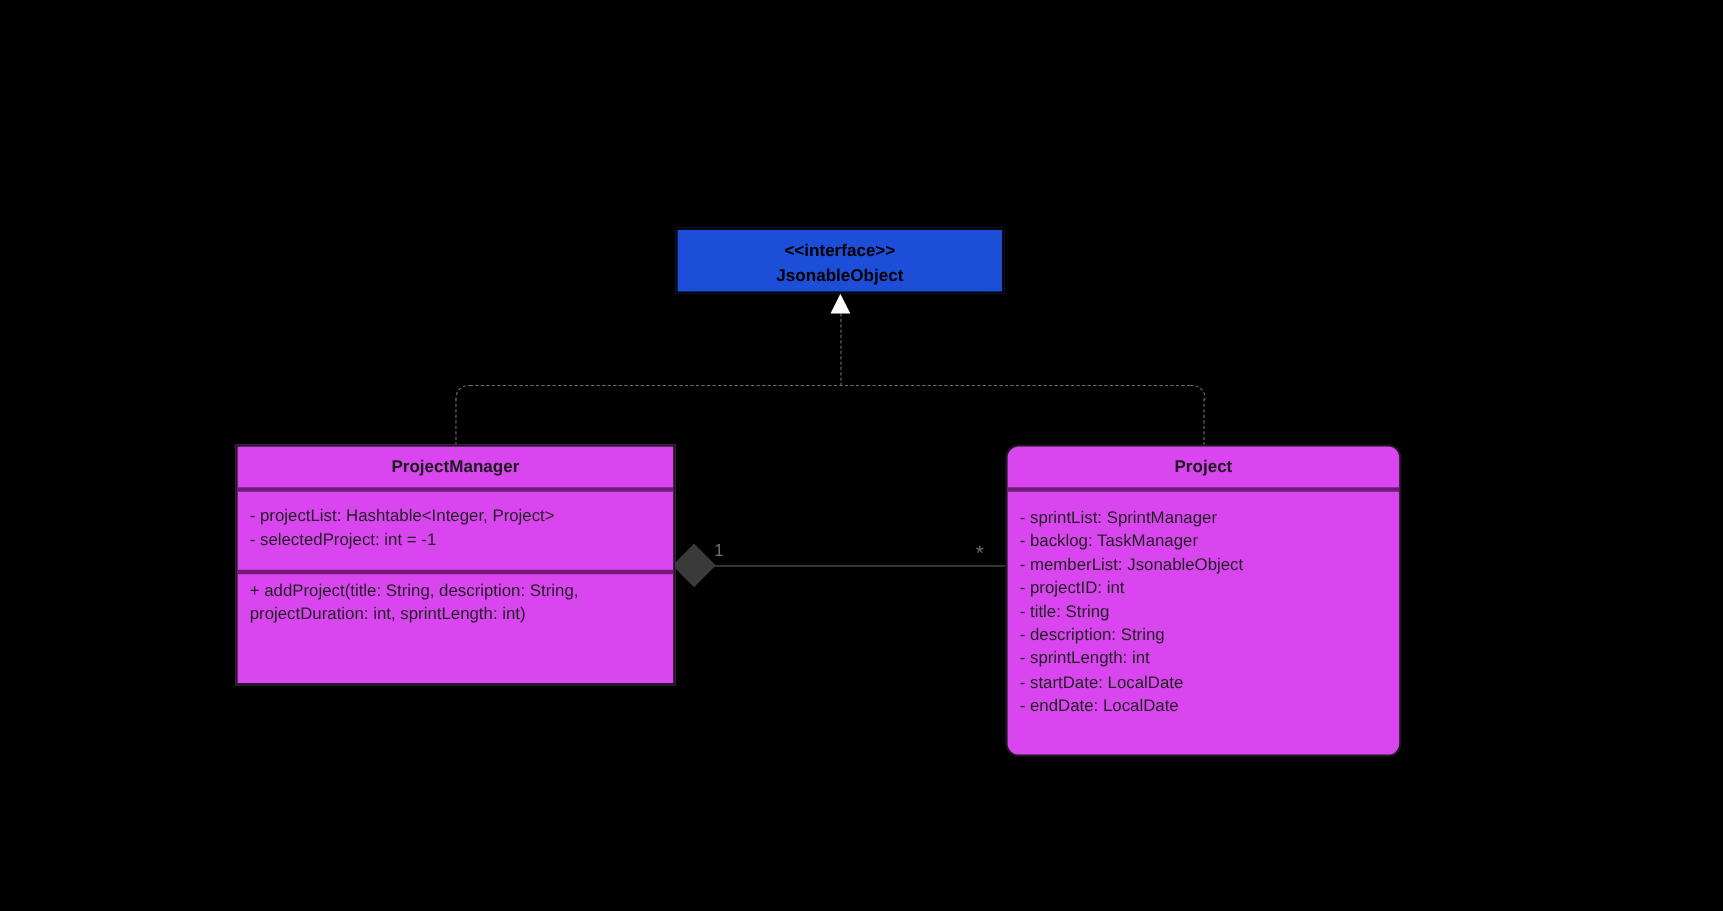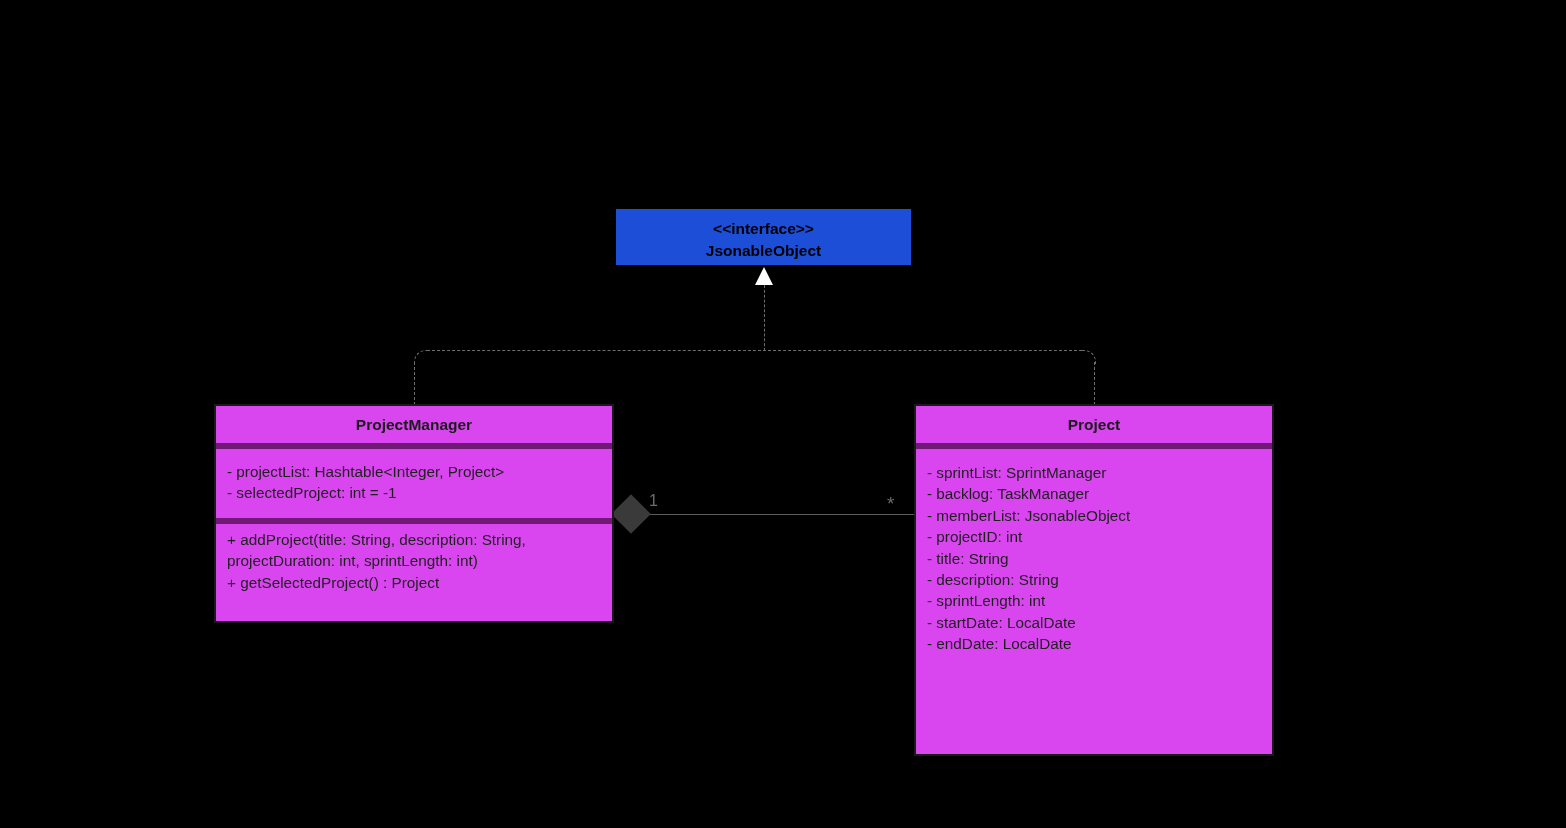--- a/index.html
+++ b/index.html
@@ -41,21 +41,21 @@
     padding: 8px 6px 8px 6px;
     white-space: pre-line;
   }
   .uml-box.iface .box-title {
     padding: 9px 6px 9px 6px;
     font-size: 15.5px;
     line-height: 22px;
     color: #000000;
   }
   .compartment {
-    border-top: 6px solid #701a75;
+    border-top: 4px solid #701a75;
     padding: 12px 0 12px 11px;
   }
   .member {
     color: #1f1f1f;
     font-size: 15.3px;
     line-height: 21.4px;
     white-space: pre-wrap;
     padding-right: 8px;
   }
 
@@ -140,25 +140,24 @@
   </div>
 
   <div class="uml-box" style="left:214px; top:404px; width:400px; height:219px;">
     <div class="box-title">ProjectManager</div>
     <div class="compartment" style="height:75px; box-sizing:border-box;">
       <div class="member">- projectList: Hashtable&lt;Integer, Project&gt;</div>
       <div class="member">- selectedProject: int = -1</div>
     </div>
     <div class="compartment" style="padding-top:5px;">
       <div class="member">+ addProject(title: String, description: String, projectDuration: int, sprintLength: int)</div>
-      <div class="member">+ getSelectedProject() : Project</div>
     </div>
   </div>
 
-  <div class="uml-box" style="left:914px; top:404px; width:360px; height:352px;">
+  <div class="uml-box" style="left:914px; top:404px; width:360px; height:284px;border-radius:12px;">
     <div class="box-title">Project</div>
     <div class="compartment" style="padding-top:13px;">
       <div class="member">- sprintList: SprintManager</div>
       <div class="member">- backlog: TaskManager</div>
       <div class="member">- memberList: JsonableObject</div>
       <div class="member">- projectID: int</div>
       <div class="member">- title: String</div>
       <div class="member">- description: String</div>
       <div class="member">- sprintLength: int</div>
       <div class="member">- startDate: LocalDate</div>

